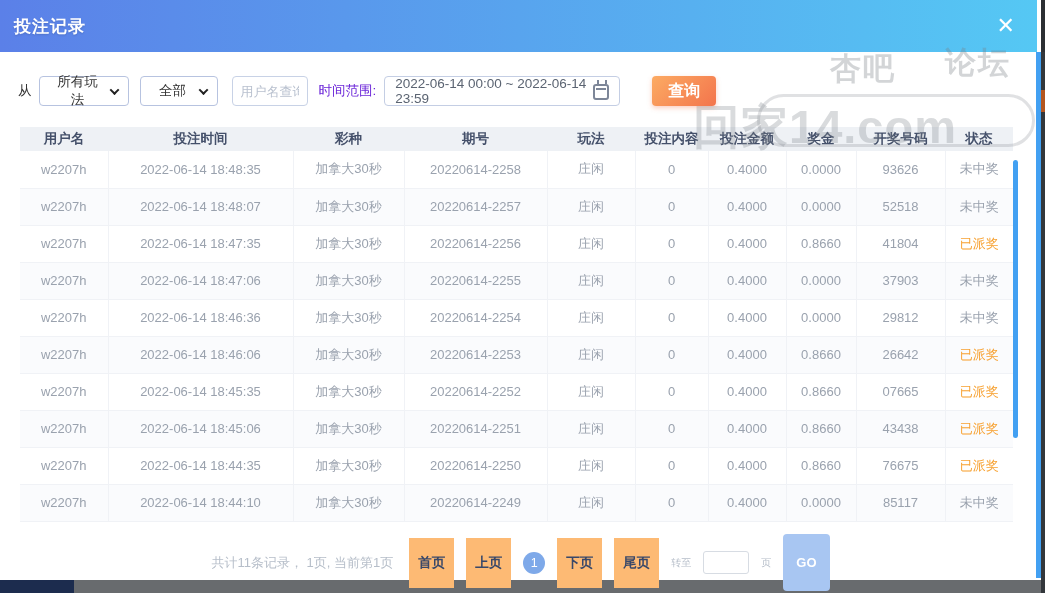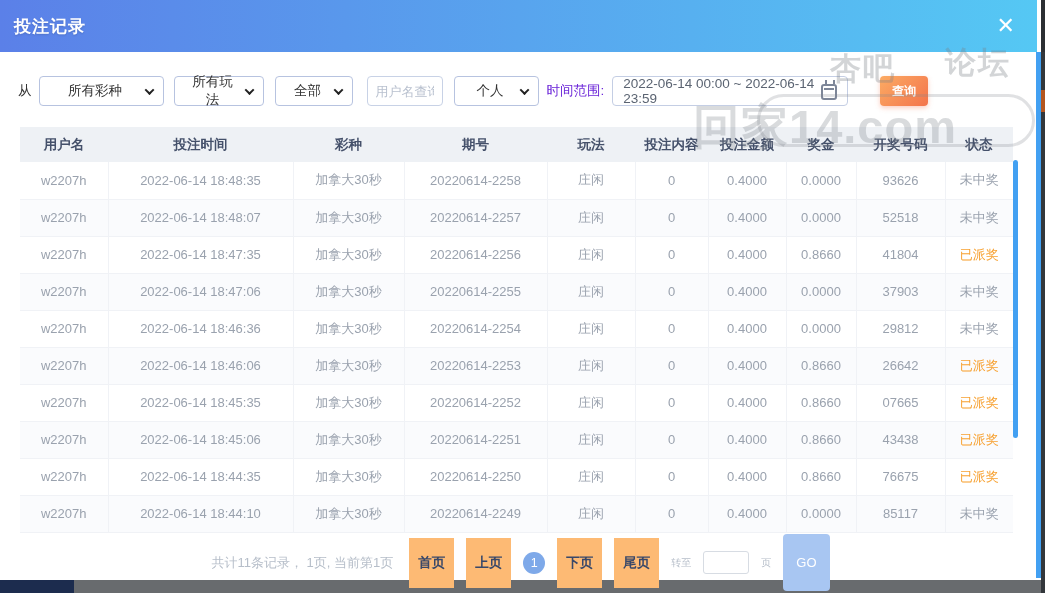--- a/index.html
+++ b/index.html
@@ -33,46 +33,46 @@
   .uinput { height:30px; width:76px; border:1px solid #c8d2e6; border-radius:4px; font-size:13px;
     padding:0 8px; color:#444; font-family:inherit; }
   .uinput::placeholder { color:#b9c1cf; }
   .datebox { height:30px; width:236px; border:1px solid #c4cee4; border-radius:4px; display:flex;
     align-items:center; padding:0 10px; font-size:13.5px; color:#5b6472; cursor:pointer; }
   .cal { width:18px; height:16px; border:2px solid #7d8698; border-radius:3px; position:relative;
     margin-left:auto; margin-top:2px; }
   .cal::before { content:""; position:absolute; left:1px; right:1px; top:2px; height:2px; background:#7d8698; }
   .cal::after { content:""; position:absolute; top:-6px; left:2px; width:2px; height:4px; background:#7d8698;
     box-shadow:8px 0 0 #7d8698; }
-  .qbtn { width:48px; height:30px; border:none; border-radius:4px; color:#fff; font-size:12px;
+  .qbtn { width:64px; height:30px; border:none; border-radius:4px; color:#fff; font-size:16px;
     font-weight:bold; background:linear-gradient(135deg,#fcab63,#f3744c); cursor:pointer;
     box-shadow:0 2px 5px rgba(243,116,76,.35); font-family:inherit; }
 
   
   table { position:absolute; left:20px; top:127px; width:993px; border-collapse:collapse; table-layout:fixed; }
-  thead th { height:35px; background:#eef1f5; color:#44506a; font-size:13.5px; font-weight:bold; }
+  thead th { height:24px; background:#eef1f5; color:#44506a; font-size:13.5px; font-weight:bold; }
   tbody td { height:37px; text-align:center; font-size:13px; color:#9aa2ae;
     border-bottom:1px solid #f0f2f6; background:#fff; }
   tbody td + td { border-left:1px solid #f0f2f6; }
   tbody tr:nth-child(even) td { background:#fafbfd; }
   td.win { color:#f7a131; }
   td.lose { color:#9aa2ae; }
 
   
   .pagination { position:absolute; left:0; top:534px; width:1041px; display:flex; justify-content:center;
     align-items:center; gap:12px; }
   .psummary { color:#b6bec9; font-size:13px; margin-right:4px; }
   .pbtn { background:#fdba74; border:none; border-radius:0; padding:16px 9px; color:#394869;
     font-size:13.5px; font-weight:bold; cursor:pointer; font-family:inherit; }
   .pcur { width:22px; height:22px; border-radius:50%; background:#7ea9e9; color:#fff; font-size:12.5px;
     display:flex; align-items:center; justify-content:center; cursor:default; }
   .pglabel { color:#b6bec9; font-size:10px; }
   .pginput { width:46px; height:23px; border:1px solid #d7dce3; border-radius:3px; font-family:inherit; padding:0 4px; }
   .gobtn { background:#a8c6f2; border:none; border-radius:4px; padding:21px 13px; color:#fff; font-size:13px;
-    font-weight:normal; cursor:pointer; font-family:inherit; }
+    font-weight:bold; cursor:pointer; font-family:inherit; }
 
   
   .outer-sb { position:absolute; left:1036px; top:52px; width:5px; height:526px; background:#42a0f2; cursor:pointer; }
   .inner-sb { position:absolute; left:1013px; top:160px; width:5px; height:278px; background:#42a0f2;
     border-radius:3px; cursor:pointer; }
 
   
   .wm { position:absolute; pointer-events:none; z-index:50; color:rgba(120,126,133,.33); font-weight:bold; }
   .wm1 { left:830px; top:48px; font-size:31px; letter-spacing:2px; }
   .wm2 { left:945px; top:42px; font-size:31px; letter-spacing:2px; }
@@ -93,37 +93,29 @@
 
   <div class="dialog">
 
     <div class="titlebar">
       <span class="title">投注记录</span>
       <span class="close">✕</span>
     </div>
 
     <div class="toolbar">
       <span class="tlabel" style="margin-right:7px;">从</span>
-      <div class="sel" style="width:125px; margin-right:10px;">
-        <span>所有彩种</span>
-        <i class="chev"></i>
-      </div>
       <div class="sel" style="width:90px; margin-right:11px;justify-content:flex-end;">
         <span>所有玩法</span>
         <i class="chev"></i>
       </div>
       <div class="sel" style="width:78px; margin-right:14px;">
         <span>全部</span>
         <i class="chev"></i>
       </div>
       <input class="uinput" style="margin-right: 11px;" placeholder="用户名查询">
-      <div class="sel" style="width:85px; margin-right:8px;">
-        <span>个人</span>
-        <i class="chev"></i>
-      </div>
       <span class="tlabel" style="color:#6d28d9; margin-right:8px;">时间范围:</span>
       <div class="datebox" style="margin-right:32px;">
         <span>2022-06-14 00:00 ~ 2022-06-14 23:59</span>
         <i class="cal"></i>
       </div>
       <button class="qbtn">查询</button>
     </div>
 
     <table>
       <colgroup>

